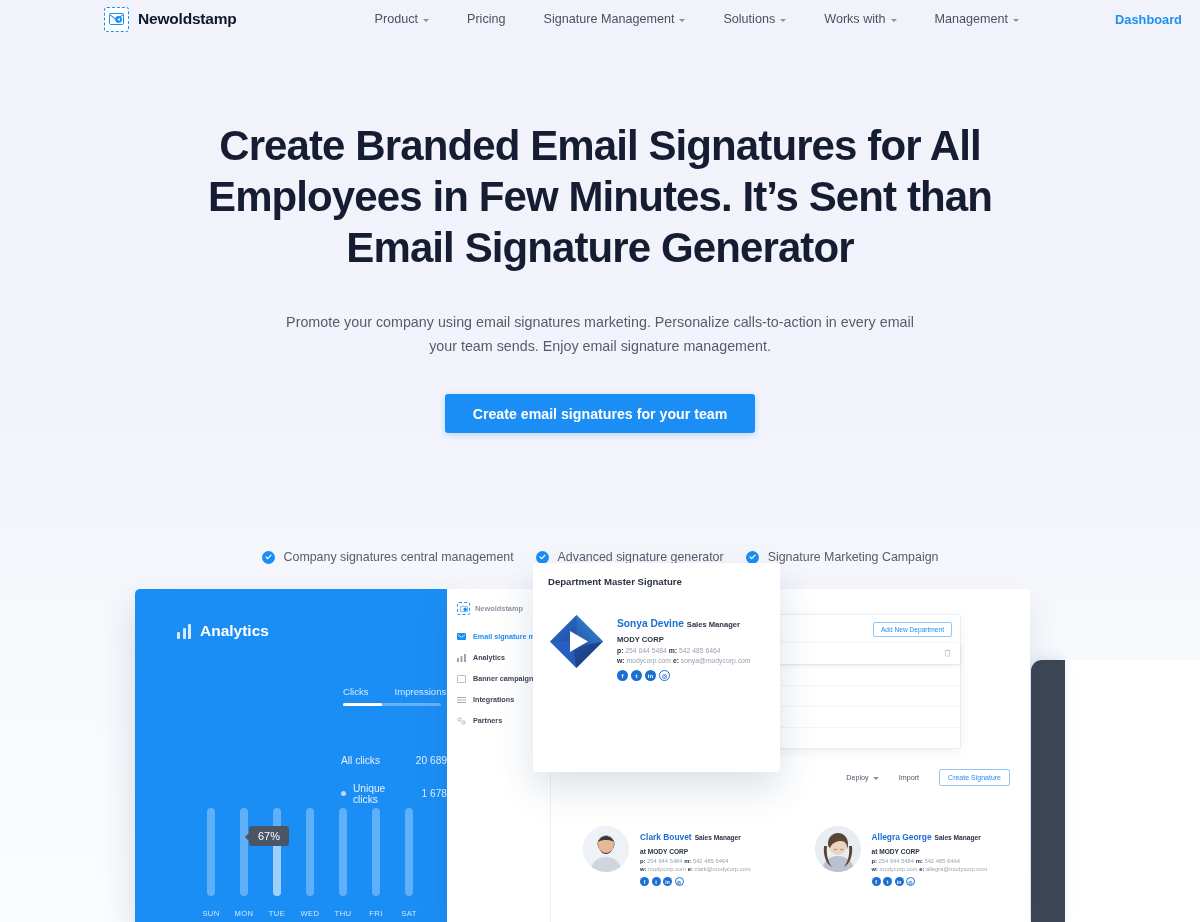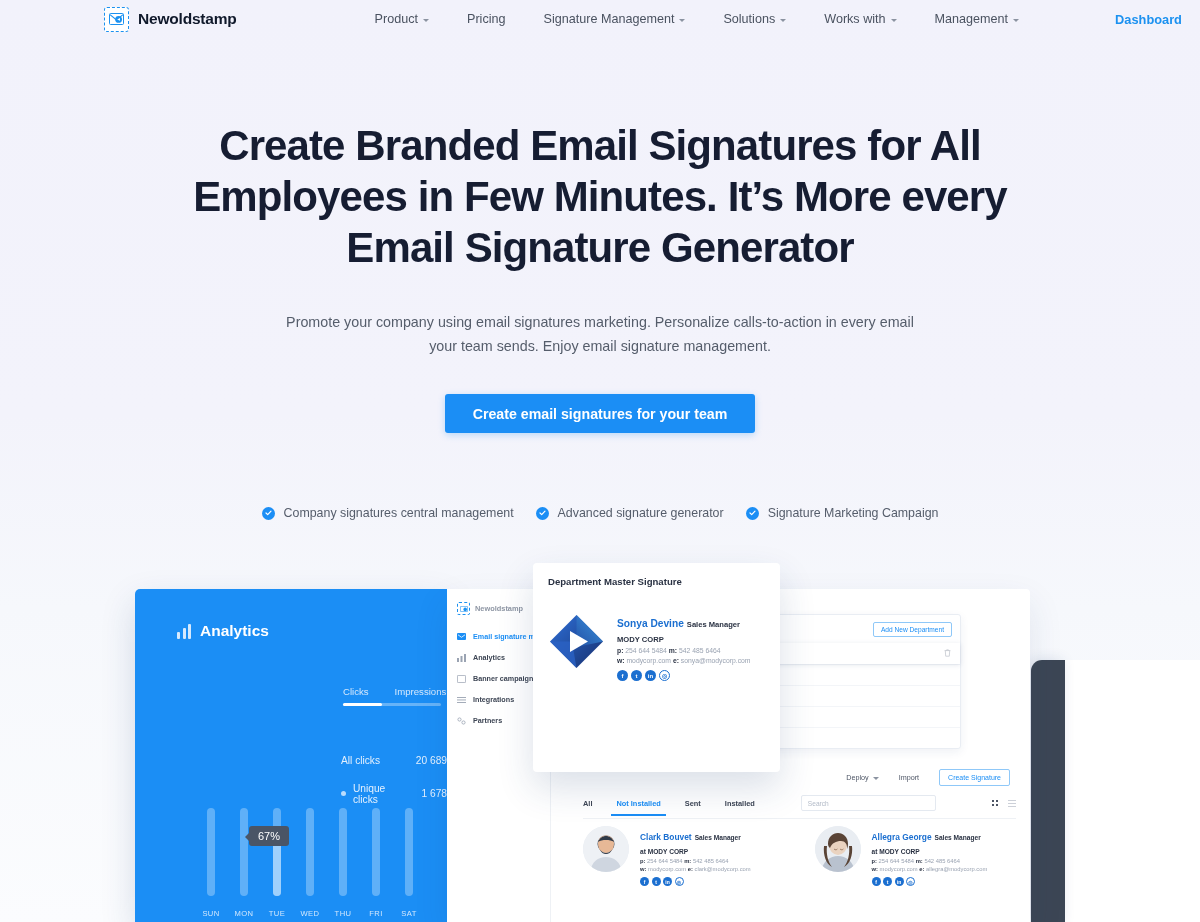--- a/index.html
+++ b/index.html
@@ -70,21 +70,21 @@
     font-size: 14.2px; font-weight: 700;
     padding: 0 28px; height: 39px;
     border: none; border-radius: 3px; cursor: pointer;
     font-family: "Liberation Sans", sans-serif;
     box-shadow: 0 2px 7px rgba(27,142,245,0.28);
   }
 
   
   .features {
     display: flex; justify-content: center; align-items: center;
-    gap: 22px; margin-top: 73px; position: relative; z-index: 10;
+    gap: 22px; margin-top: 117px; position: relative; z-index: 10;
   }
   .feature { display: flex; align-items: center; gap: 9px; }
   .feature-check {
     width: 13px; height: 13px; flex: 0 0 13px; border-radius: 50%;
     background: #1b8ef5; display: flex; align-items: center; justify-content: center;
   }
   .feature-check svg { display: block; }
   .feature-label { font-size: 12.4px; color: #555d6b; white-space: nowrap; }
 
   
@@ -411,21 +411,21 @@
     </div>
     <div class="nav-item">
       <span>Management</span>
       <span class="caret"></span>
     </div>
     <div class="nav-cta">Dashboard</div>
   </nav>
 </div>
 
 <section class="hero">
-  <h1>Create Branded Email Signatures for All Employees in Few Minutes. It’s More every Email Signature Generator</h1>
+  <h1>Create Branded Email Signatures for All Employees in Few Minutes. It’s Sent than Email Signature Generator</h1>
   <p class="hero-sub">Promote your company using email signatures marketing. Personalize calls-to-action in every email your team sends. Enjoy email signature management.</p>
   <button class="hero-btn">Create email signatures for your team</button>
 </section>
 
 <div class="features">
   <div class="feature">
     <span class="feature-check">
       <svg width="7" height="6" viewBox="0 0 7 6">
           <path d="M1 3 L2.7 4.6 L6 1.2" fill="none" stroke="#fff" stroke-width="1.2" stroke-linecap="round" stroke-linejoin="round"></path>
         </svg>
@@ -621,31 +621,20 @@
 
       <div class="dash-toolbar">
         <span class="tb-link">
           <span>Deploy</span>
           <span class="caret"></span>
         </span>
         <span class="tb-link">Import</span>
         <span class="tb-btn">Create Signature</span>
       </div>
 
-      <div class="dash-tabs">
-        <span class="dt">All</span>
-        <span class="dt active">Not Installed</span>
-        <span class="dt">Sent</span>
-        <span class="dt">Installed</span>
-        <span class="dash-search">Search</span>
-        <span class="view-icons">
-          <span class="vi-grid"></span>
-          <span class="vi-list"></span>
-        </span>
-      </div>
 
       <div class="sig-rows">
         <div class="sig-row">
           <span class="avatar">
             <svg width="46" height="46" viewBox="0 0 46 46">
               <circle cx="23" cy="23" r="23" fill="#eef1f5"></circle>
               <circle cx="23" cy="18" r="8.5" fill="#3e4a5c"></circle>
               <path d="M7 46c1.5-10 8-15 16-15s14.5 5 16 15z" fill="#cfd6e0"></path>
               <path d="M15 17.5c0-5 3.5-8 8-8s8 3 8 8c0 6-3.5 9.5-8 9.5s-8-3.5-8-9.5z" fill="#e7b896"></path>
               <path d="M15 16c1.5-4 5-6 8-6s6.5 2 8 6c-2-1.5-5-2-8-2s-6 0.5-8 2z" fill="#2f3a49"></path>

